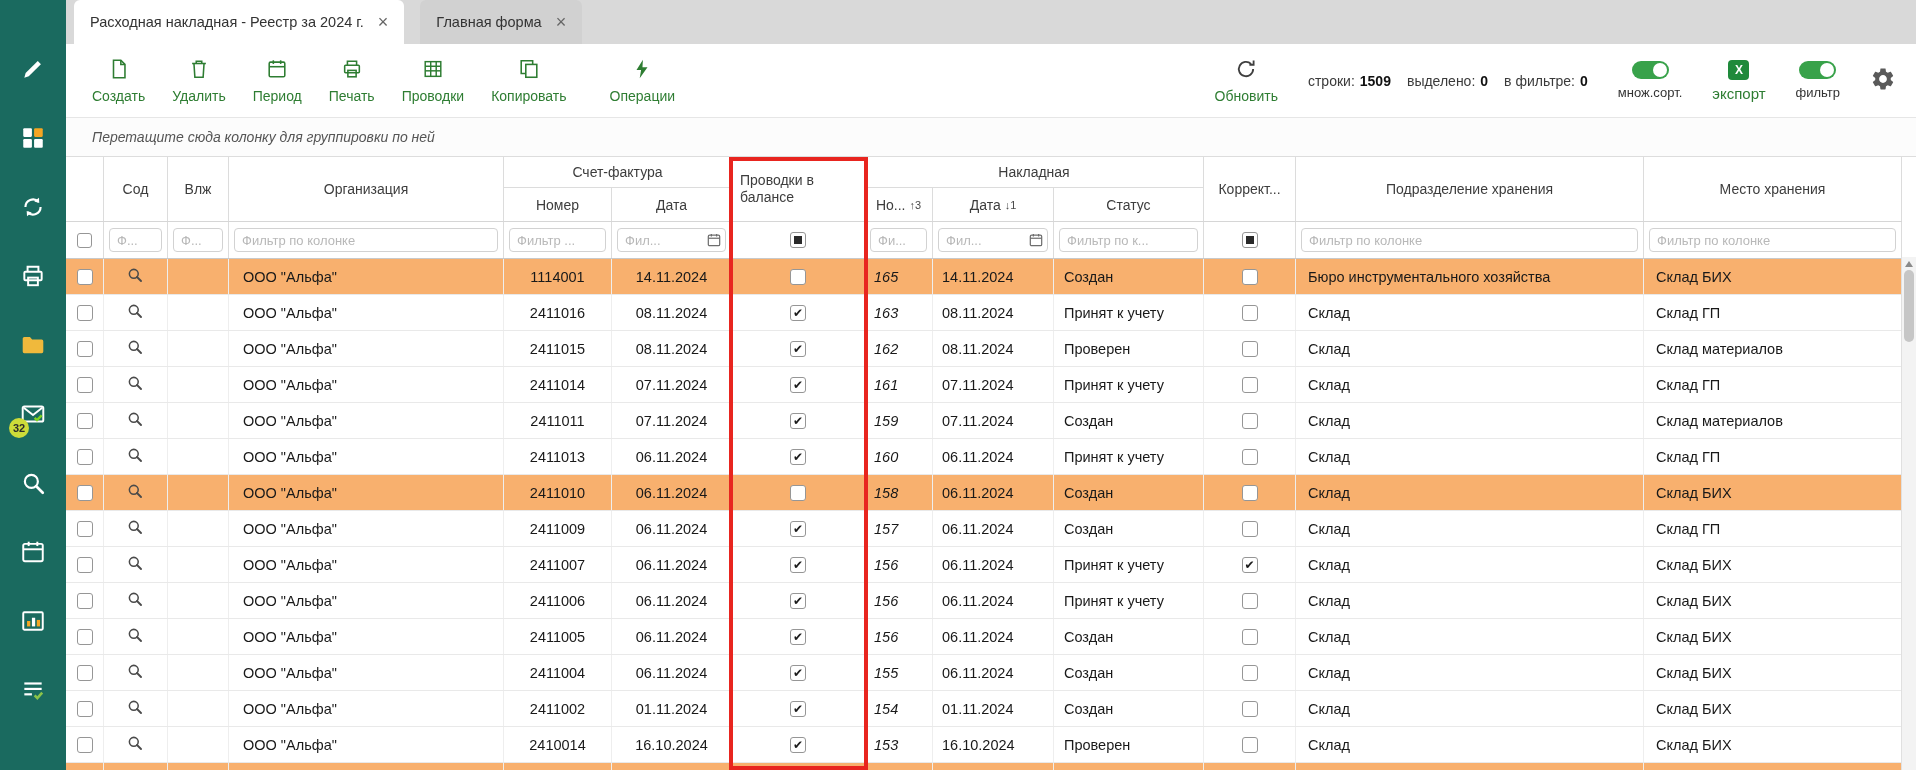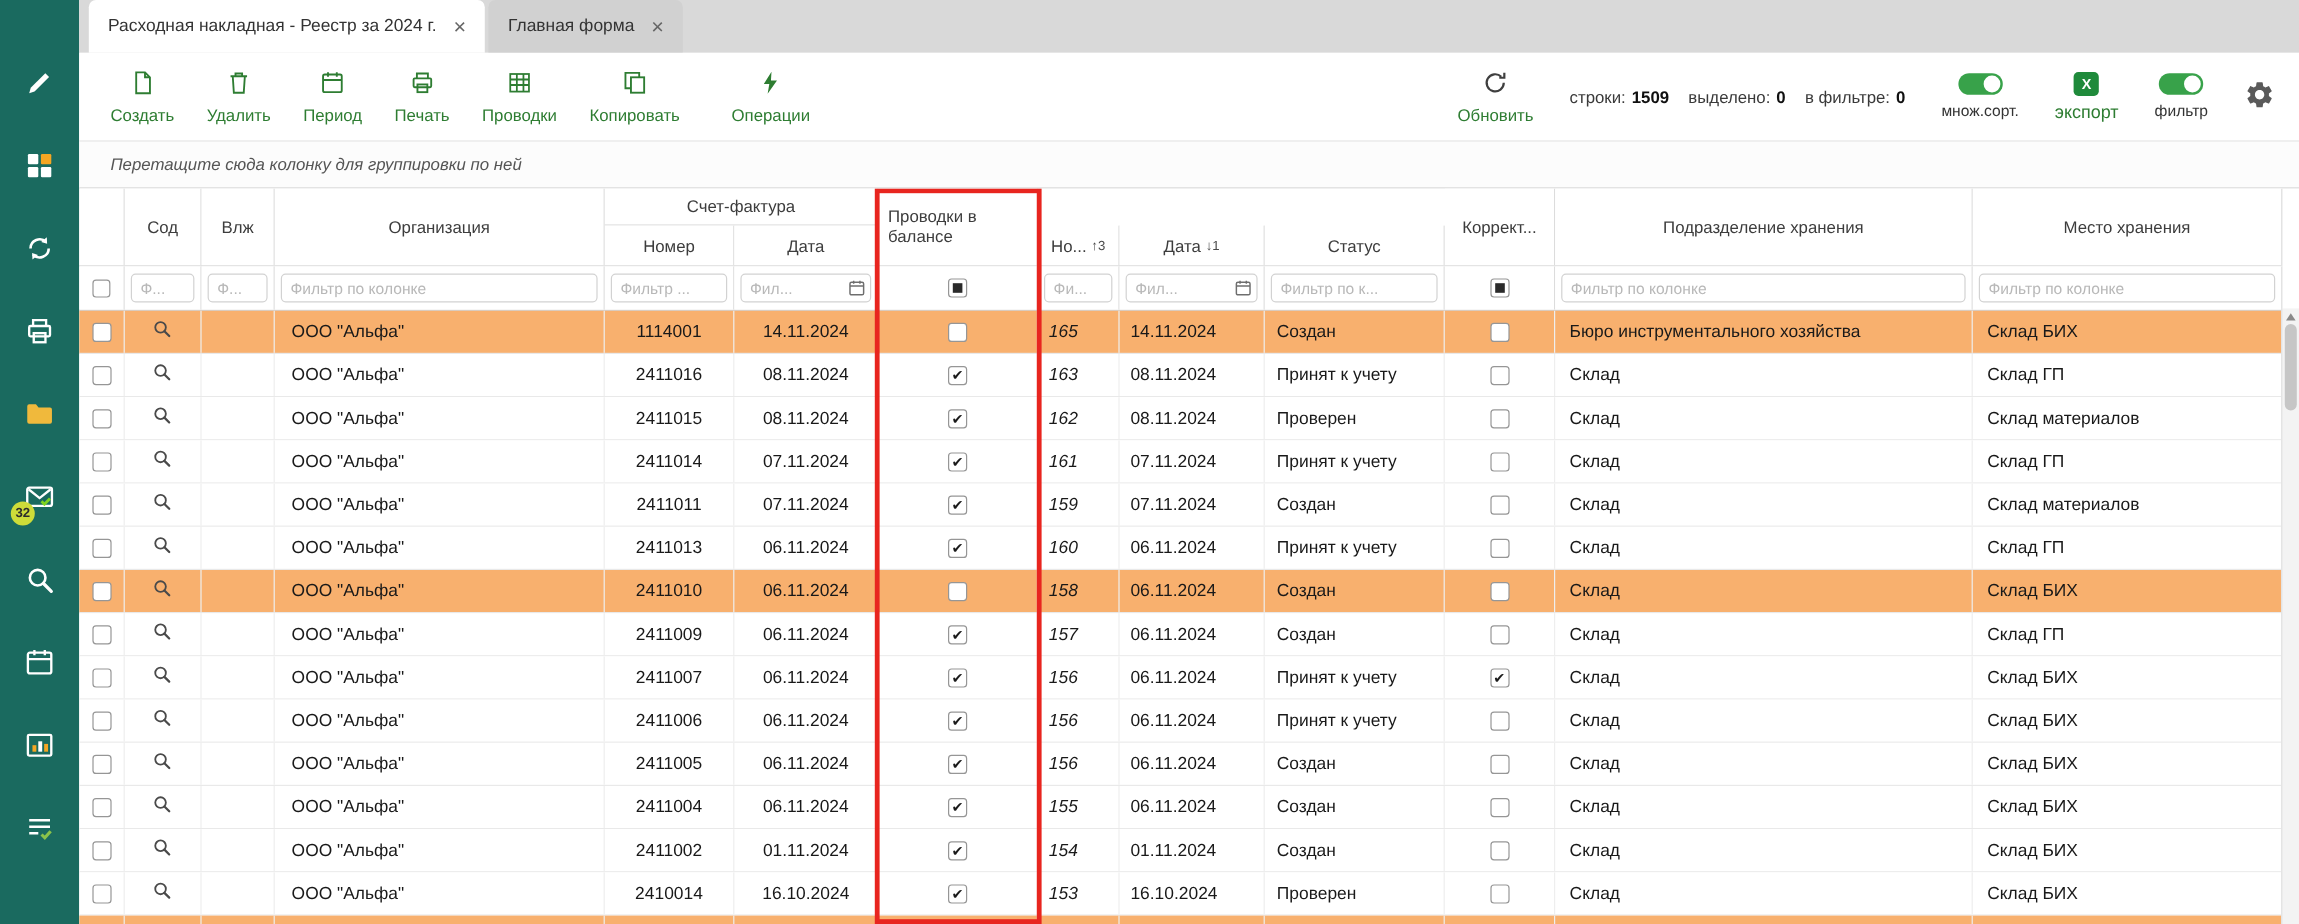--- a/index.html
+++ b/index.html
@@ -14,21 +14,21 @@
         display:flex;align-items:center;justify-content:center;}
   .badge{position:absolute;left:-10px;bottom:-9px;width:20px;height:20px;border-radius:50%;
          background:#cddc39;color:#2c2c2c;font-size:11px;font-weight:bold;
          display:flex;align-items:center;justify-content:center;}
 
   
   .main{flex:1;display:flex;flex-direction:column;min-width:0;}
 
   .tabbar{height:44px;background:#d9d9d9;display:flex;align-items:stretch;padding-left:8px;flex-shrink:0;}
   .tab{display:flex;align-items:center;gap:14px;padding:0 16px;font-size:14.5px;color:#333;
-       background:#d1d1d1;margin-right:3px;cursor:pointer;border-radius:6px 6px 0 0;}
+       background:#d1d1d1;margin-right:16px;cursor:pointer;border-radius:6px 6px 0 0;}
   .tab.active{background:#fff;}
   .tab-close{color:#666;font-size:18px;line-height:1;}
 
   .toolbar{height:73px;background:#fff;display:flex;align-items:center;padding:0 20px 0 26px;flex-shrink:0;}
   .tb-left{display:flex;gap:27px;align-items:center;}
   .tbtn{display:flex;flex-direction:column;align-items:center;gap:5px;background:none;border:none;
         color:#2e7d32;font-size:14px;cursor:pointer;font-family:inherit;padding:0;}
   .gap-l{margin-left:16px;}
   .tb-right{margin-left:auto;display:flex;align-items:center;gap:30px;}
   .counters{display:flex;gap:16px;font-size:14px;color:#3a3a3a;align-items:center;white-space:nowrap;}
@@ -289,20 +289,21 @@
 
       <div class="ha gridw">
         <div class="hc rs" style="grid-column:1"></div>
         <div class="hc rs" style="grid-column:2">Сод</div>
         <div class="hc rs" style="grid-column:3">Влж</div>
         <div class="hc rs" style="grid-column:4">Организация</div>
         <div class="hc hg" style="grid-column:5/7">Счет-фактура</div>
         <div class="hc r2" style="grid-column:5">Номер</div>
         <div class="hc r2" style="grid-column:6">Дата</div>
         <div class="hc rs two" style="grid-column:7">Проводки в балансе</div>
+        <div class="hc hg" style="grid-column:8/11">Накладная</div>
         <div class="hc r2" style="grid-column:8">
           <span>Но...</span>
           <span class="sort">↑3</span>
         </div>
         <div class="hc r2" style="grid-column:9">
           <span>Дата</span>
           <span class="sort">↓1</span>
         </div>
         <div class="hc r2" style="grid-column:10">Статус</div>
         <div class="hc rs" style="grid-column:11">Коррект...</div>

